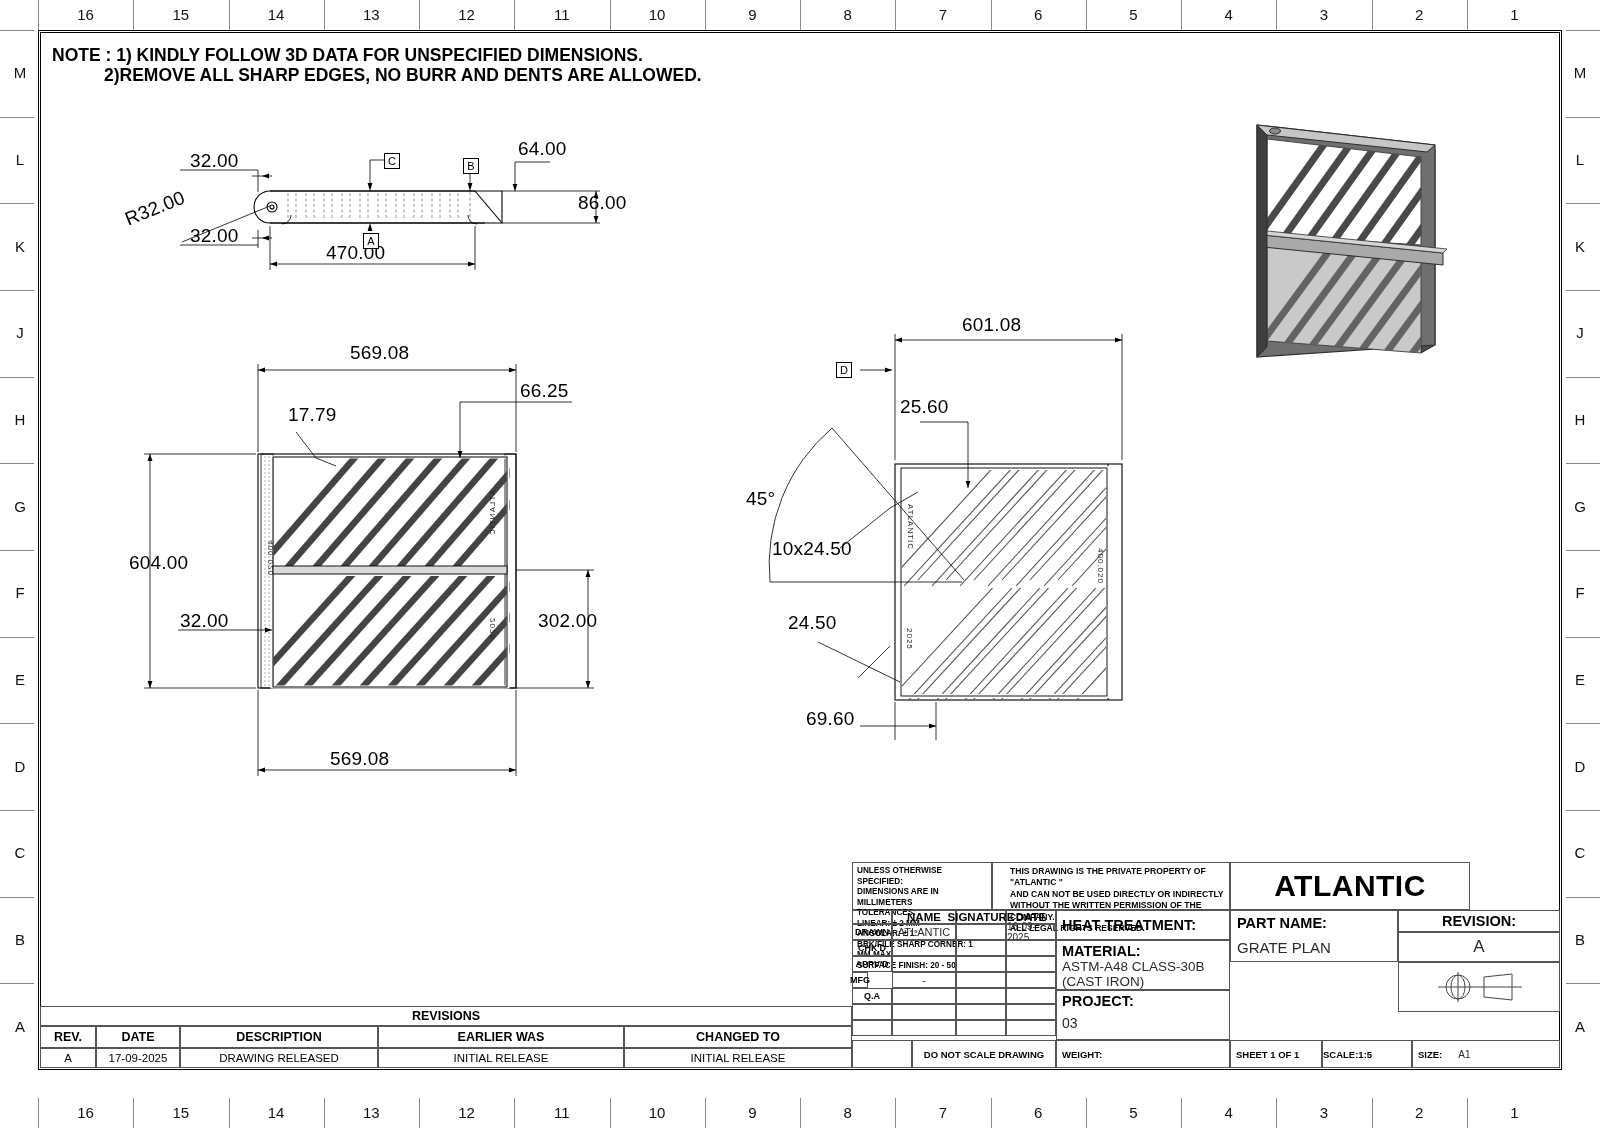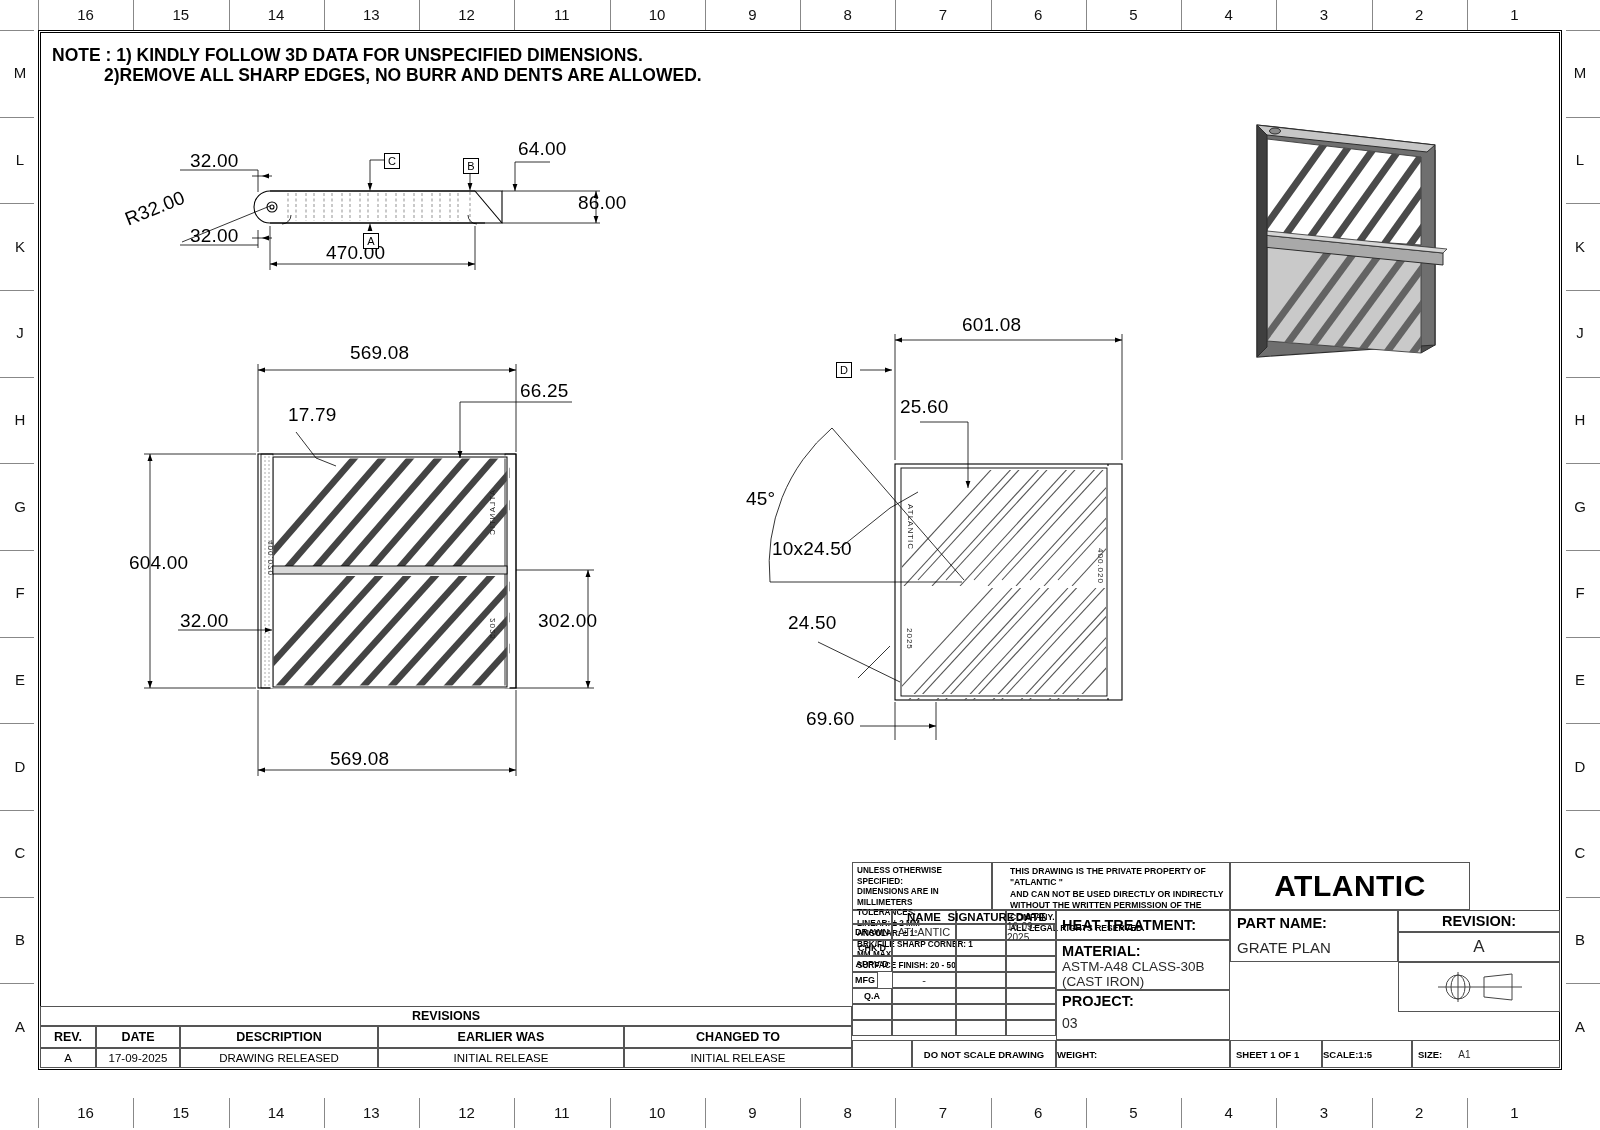--- a/index.html
+++ b/index.html
@@ -600,21 +600,21 @@
     <div class="cell ctr" style="left: 0px; top: 94px; width: 40px; height: 16px;">
       <div class="tbh" style="font-size: 9px;">APPV'D</div>
     </div>
     <div class="cell ctr" style="left: 40px; top: 94px; width: 64px; height: 16px;">
       <div class="tbv" style="font-size: 11px;"></div>
     </div>
     <div class="cell ctr" style="left: 104px; top: 94px; width: 50px; height: 16px;"></div>
     <div class="cell ctr" style="left: 154px; top: 94px; width: 50px; height: 16px;">
       <div class="tbv" style="font-size: 10px;"></div>
     </div>
-    <div class="cell ctr" style="left: 0px; top: 110px; width: 26px; height: 16px;">
+    <div class="cell ctr" style="left: 0px; top: 110px; width: 16px; height: 16px;">
       <div class="tbh" style="font-size: 9px;">MFG</div>
     </div>
     <div class="cell ctr" style="left: 40px; top: 110px; width: 64px; height: 16px;">
       <div class="tbv" style="font-size: 11px;">-</div>
     </div>
     <div class="cell ctr" style="left: 104px; top: 110px; width: 50px; height: 16px;"></div>
     <div class="cell ctr" style="left: 154px; top: 110px; width: 50px; height: 16px;">
       <div class="tbv" style="font-size: 10px;"></div>
     </div>
     <div class="cell ctr" style="left: 0px; top: 126px; width: 40px; height: 16px;">
@@ -666,21 +666,21 @@
           <line x1="2" y1="17" x2="86" y2="17"></line>
           <line x1="22" y1="2" x2="22" y2="32"></line>
         </g>
       </svg>
     </div>
     <div class="cell ctr" style="left: 0px; top: 178px; width: 60px; height: 28px;"></div>
     <div class="cell ctr" style="left: 60px; top: 178px; width: 144px; height: 28px;">
       <div class="tbh" style="font-size: 9.5px;">DO NOT SCALE DRAWING</div>
     </div>
     <div class="cell lft" style="left: 204px; top: 178px; width: 174px; height: 28px;">
-      <div class="tbh" style="font-size: 9.5px;">WEIGHT:</div>
+      <div class="tbh" style="padding-left: 5px; font-size: 9.5px;">WEIGHT:</div>
     </div>
     <div class="cell lft" style="left: 378px; top: 178px; width: 92px; height: 28px;">
       <div class="tbh" style="padding-left: 5px; font-size: 9.5px;">SHEET 1 OF 1</div>
     </div>
     <div class="cell lft" style="left: 470px; top: 178px; width: 90px; height: 28px;">
       <div class="tbh" style="font-size: 9.5px;">SCALE:1:5</div>
     </div>
     <div class="cell lft" style="left: 560px; top: 178px; width: 148px; height: 28px;">
       <div class="tbh" style="padding-left: 5px; font-size: 9.5px;">SIZE:</div>
       <div class="tbv" style="padding-left: 16px; font-size: 10px;">A1</div>

